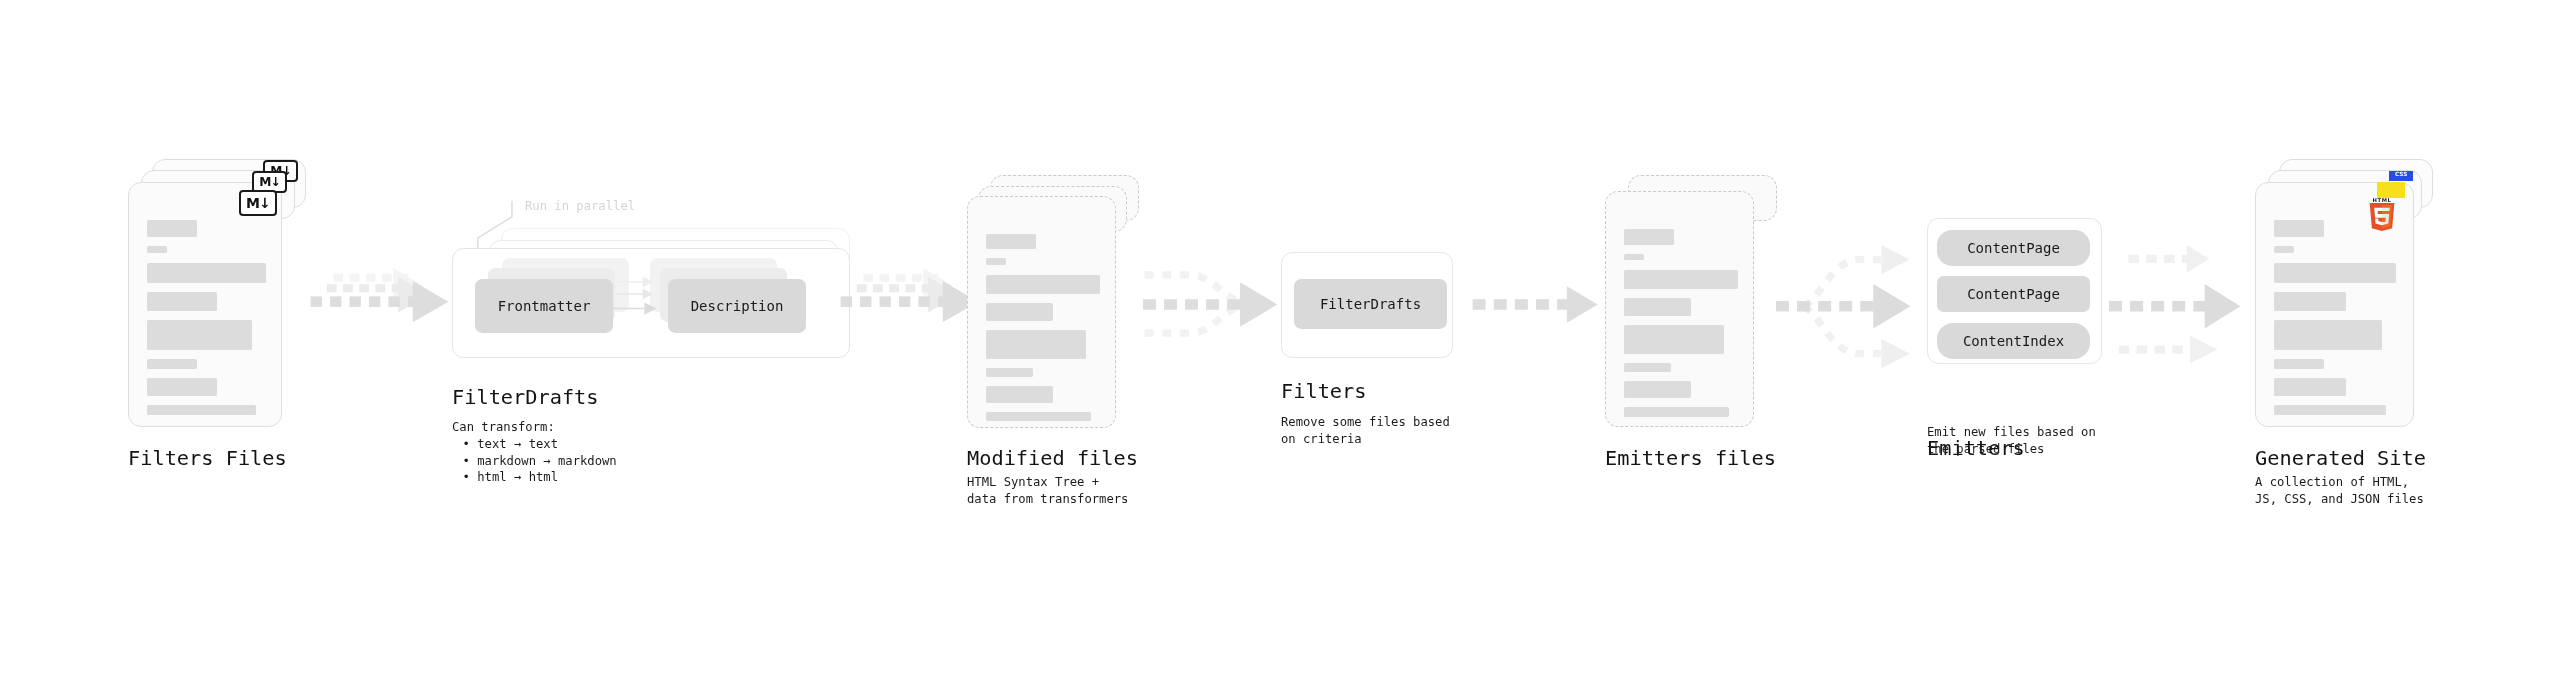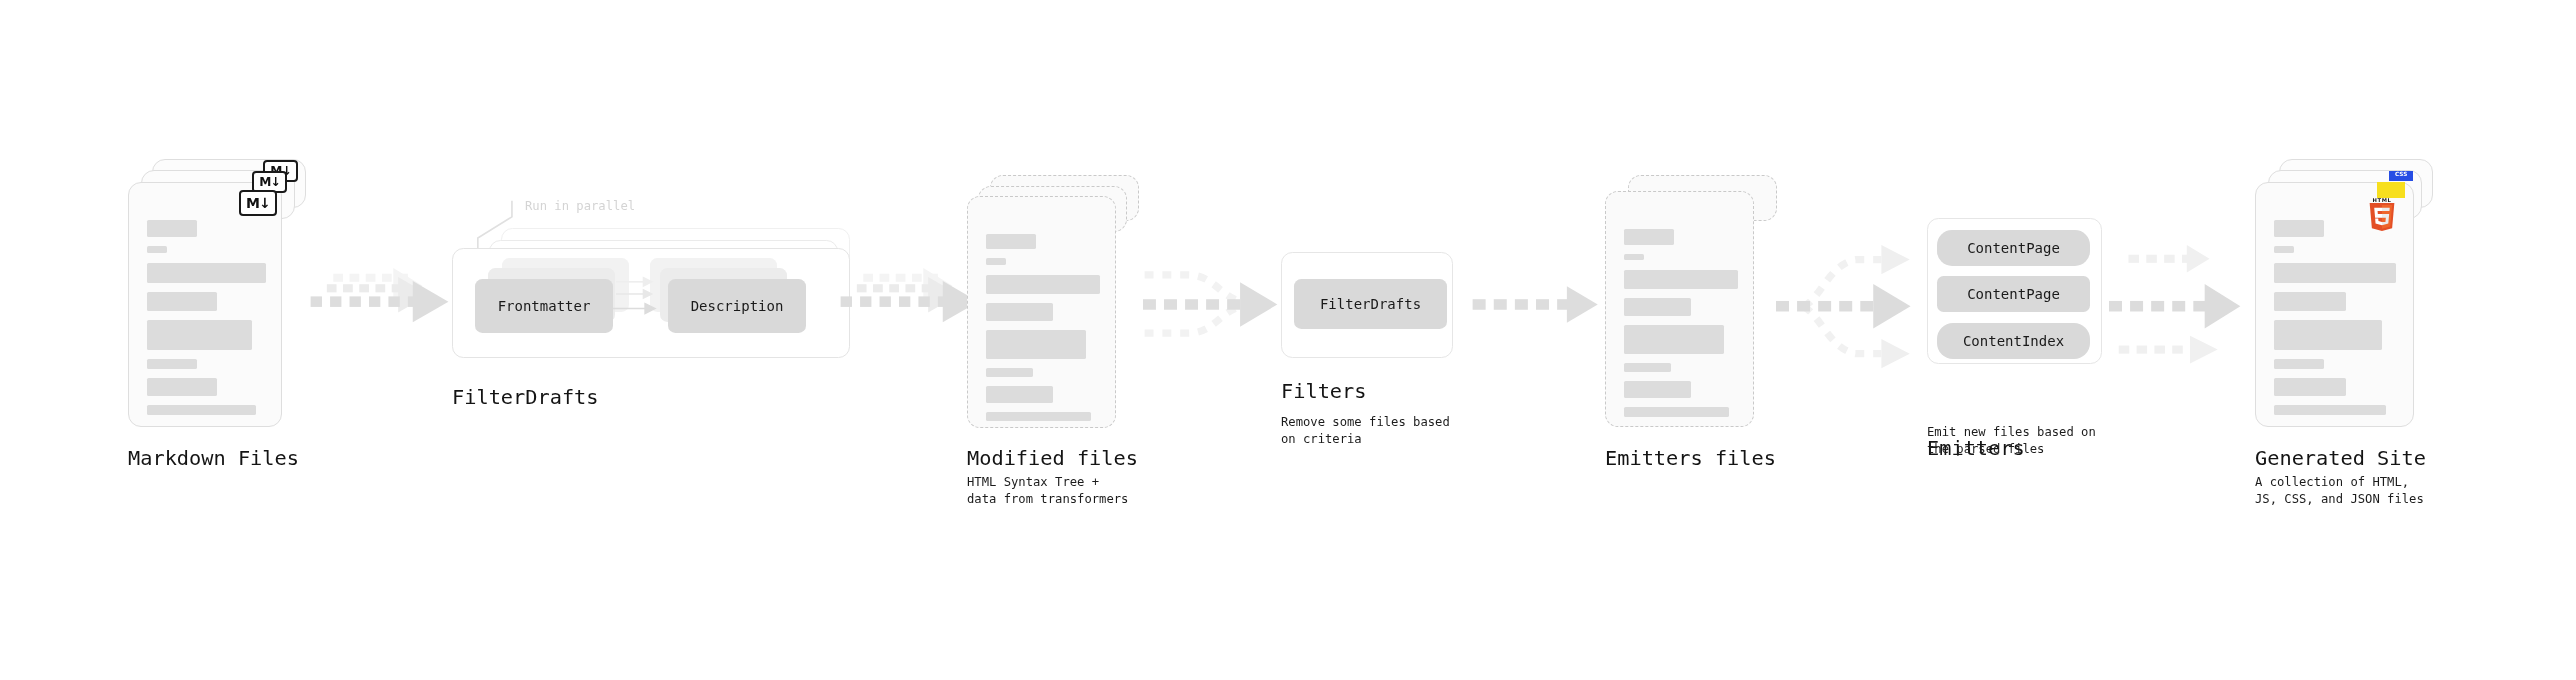--- a/index.html
+++ b/index.html
@@ -149,21 +149,21 @@
       <span>M↓</span>
     </div>
     <div class="md-badge nosel" style="left:124px; top:12.2px; width:31px; height:18px; font-size:12.2px; border-width:2.4px;">
       <span>M↓</span>
     </div>
     <div class="md-badge nosel" style="left:111px; top:31px; width:34px; height:22px;">
       <span>M↓</span>
     </div>
   </div>
 
-  <div class="title nosel" style="left:128px; top:446px;">Markdown Files</div>
+  <div class="title nosel" style="left:128px; top:446px;">Filters Files</div>
 
   <svg class="abs" style="left:309px; top:268px;" width="154" height="73" viewBox="0 0 190 90">
     <g fill="#f4f4f4">
       <rect x="30" y="7" width="12" height="10"></rect>
         <rect x="50" y="7" width="12" height="10"></rect>
       <rect x="70" y="7" width="12" height="10"></rect>
         <rect x="90" y="7" width="12" height="10"></rect>
       <rect x="110" y="7" width="12" height="10"></rect>
       <polygon points="104,0 140,22 104,44"></polygon>
     </g>
@@ -217,20 +217,26 @@
 
   <div class="chip nosel" style="left:668px; top:279px; width:138px; height:54px;">
     <span>Description</span>
   </div>
   <div class="chip nosel" style="left:475px; top:279px; width:138px; height:54px;">
     <span>Frontmatter</span>
   </div>
 
   <div class="title nosel" style="left:452px; top:385px;">FilterDrafts</div>
 
+  <div class="bulletlist nosel" style="left:452px; top:419px;">
+    <span class="lead">Can transform:</span>
+    <span class="bl">• text → text</span>
+    <span class="bl">• markdown → markdown</span>
+    <span class="bl">• html → html</span>
+  </div>
 
   <svg class="abs" style="left:839px; top:268px;" width="154" height="73" viewBox="0 0 190 90">
     <g fill="#f4f4f4">
       <rect x="30" y="7" width="12" height="10"></rect>
         <rect x="50" y="7" width="12" height="10"></rect>
       <rect x="70" y="7" width="12" height="10"></rect>
         <rect x="90" y="7" width="12" height="10"></rect>
       <rect x="110" y="7" width="12" height="10"></rect>
       <polygon points="104,0 140,22 104,44"></polygon>
     </g>

